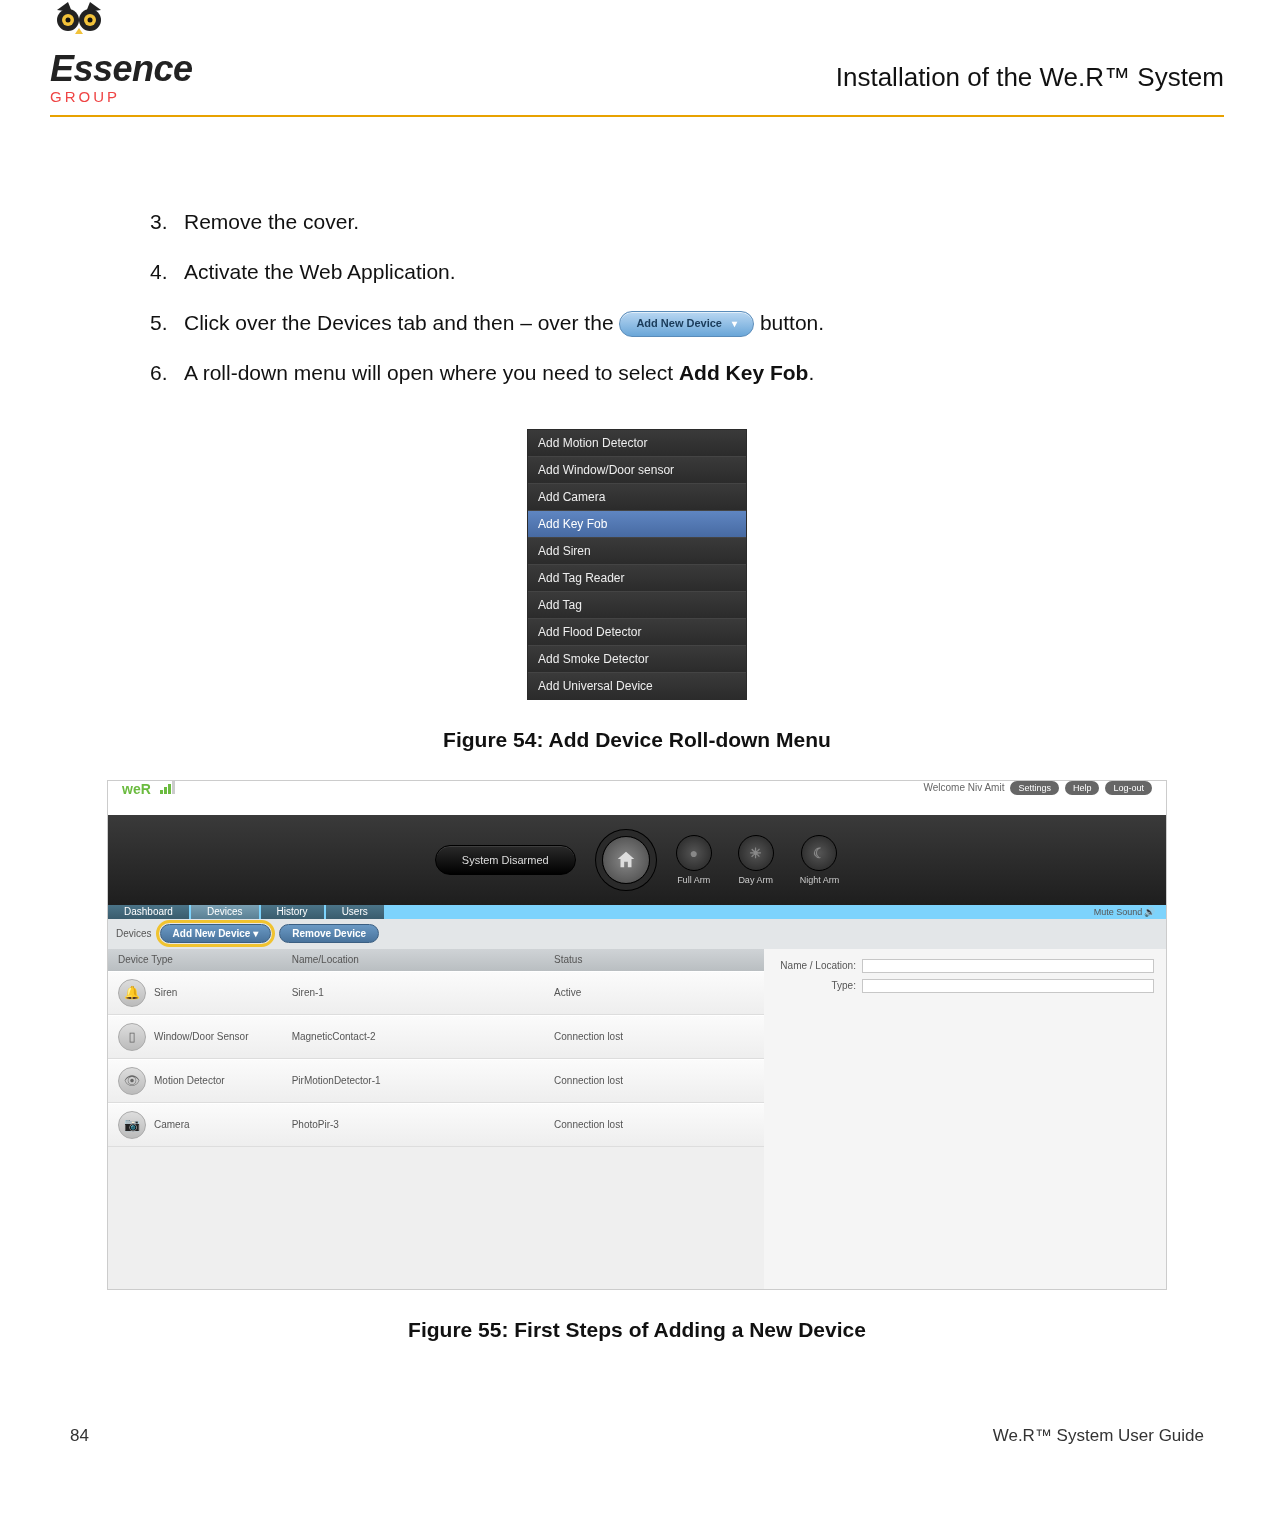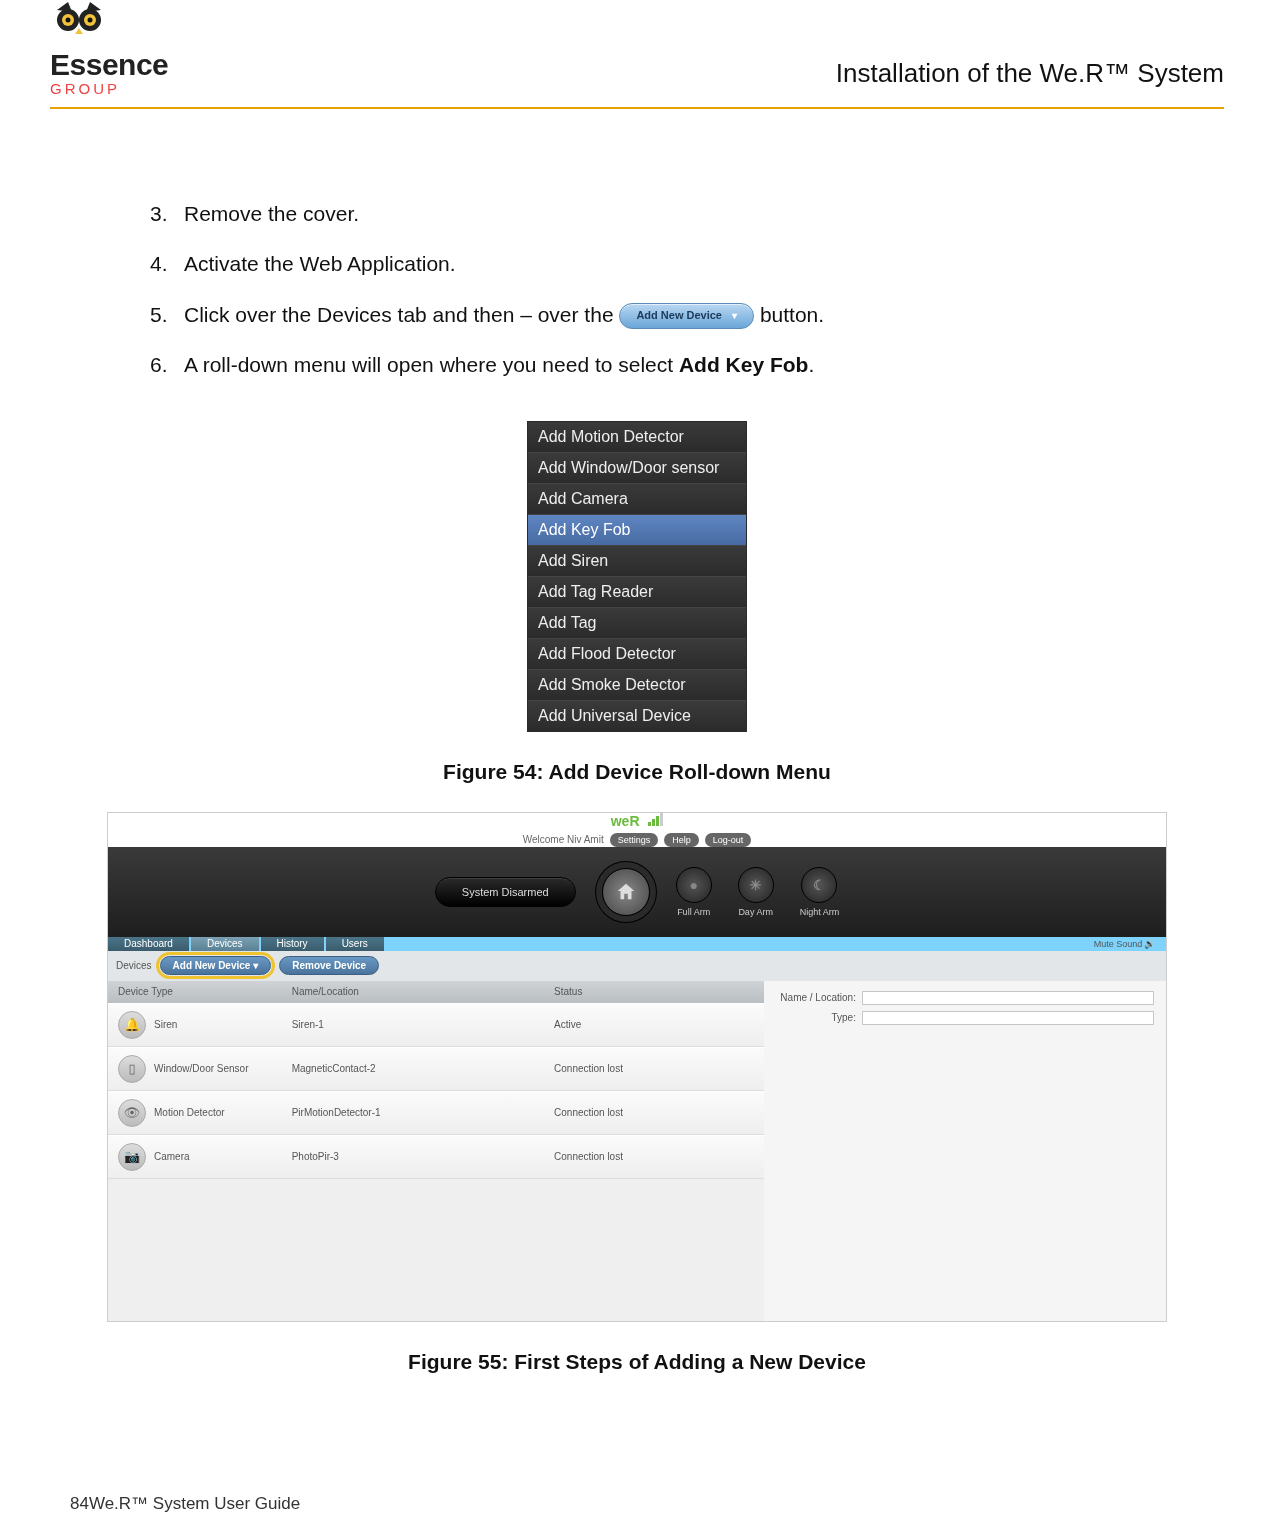--- a/index.html
+++ b/index.html
@@ -1,53 +1,53 @@
 <!DOCTYPE html>
 <html><head>
 <meta charset="utf-8">
 <style>
   * { box-sizing: border-box; margin: 0; padding: 0; }
   html, body { width: 1274px; background: #fff; font-family: Arial, Helvetica, sans-serif; color: #111; }
   .page { width: 1274px; padding: 0 50px 40px; position: relative; }
   .hdr { display: flex; align-items: center; justify-content: space-between; padding: 0 0 4px; margin-bottom: 4px; }
   .logo { display: flex; flex-direction: column; align-items: flex-start; }
   .logo svg { display: block; }
-  .brand-main { font-size: 30px; font-weight: 700; letter-spacing: -0.5px; color: #222; }
+  .brand-main { font-size: 36px; font-weight: 700; letter-spacing: -0.5px; color: #222; font-style: italic; }
   .brand-sub { font-size: 15px; letter-spacing: 3px; color: #ef4444; margin-top: -2px; }
   .chapter { font-size: 26px; color: #111; font-weight: 400; margin-top: 50px; }
   .rule { height: 2px; background: #e8a200; margin: 6px 0 90px; }
   .steps { margin-left: 100px; margin-right: 120px; font-size: 21px; line-height: 1.45; }
   .step { display: flex; margin-bottom: 20px; align-items: baseline; }
   .step .num { width: 34px; flex: none; }
   .step .txt { flex: 1; }
   .btn-addnew {
     display: inline-flex; align-items: center; justify-content: center;
     height: 26px; padding: 0 16px; border-radius: 14px;
     background: linear-gradient(#b9d7f2,#6aa6d8);
     border: 1px solid #5a8cba; color: #1a3b5a; font-size: 11px; font-weight: 700;
     box-shadow: inset 0 1px 0 rgba(255,255,255,.6);
     vertical-align: middle; white-space: nowrap;
   }
   .btn-addnew .chev { margin-left: 10px; font-size: 10px; color: #fff; }
   b.inline { font-weight: 700; }
   .fig54 { margin: 40px auto 0; width: 220px; }
-  .ddmenu { border: 1px solid #2b2b2b; background: #2d2d2d; font-size: 16px; color: #eee; }
+  .ddmenu { border: 1px solid #2b2b2b; background: #2d2d2d; font-size: 12px; color: #eee; }
   .ddmenu .item { padding: 6px 10px; border-bottom: 1px solid #444; background: linear-gradient(#3a3a3a,#2b2b2b); white-space: nowrap; }
   .ddmenu .item:last-child { border-bottom: none; }
   .ddmenu .item.sel { background: linear-gradient(#5f86c2,#476aa2); color: #fff; position: relative; }
   .ddmenu .item.sel::after {
     content: ""; position: absolute; right: -14px; top: 50%; width: 14px; height: 20px;
     background: #fff; 
     clip-path: polygon(0 0, 60% 50%, 30% 55%, 55% 100%, 40% 100%, 20% 60%, 0 70%);
     display: none; 
   }
   .caption { text-align: center; font-size: 21px; font-weight: 700; margin: 28px 0; }
   
   .fig55 { width: 1060px; margin: 0 auto; border: 1px solid #ccc; background: #f4f4f4; }
-  .fig55-top { height: 34px; background: #fff; display: flex; align-items: center; justify-content: space-between; padding: 0 14px; font-size: 10px; color: #666; flex-direction: column; }
+  .fig55-top { height: 34px; background: #fff; display: flex; align-items: flex-start; justify-content: space-between; padding: 0 14px; font-size: 10px; color: #666; }
   .fig55-top .wer { font-weight: 700; color: #6bbb3f; font-size: 14px; }
   .fig55-top .signal { display:inline-flex; gap:1px; align-items:flex-end; margin-left:6px;}
   .fig55-top .signal span{width:3px;background:#6bbb3f;}
   .fig55-top .signal span:nth-child(1){height:4px}
   .fig55-top .signal span:nth-child(2){height:7px}
   .fig55-top .signal span:nth-child(3){height:10px}
   .fig55-top .signal span:nth-child(4){height:13px;background:#ccc}
   .fig55-top .right { display:flex; gap:6px; align-items:center;}
   .fig55-top .pill { background:#666; color:#fff; border-radius:10px; padding:2px 8px; font-size:9px;}
   .fig55-arm { height: 90px; background: linear-gradient(#3a3a3a,#1e1e1e); display: flex; align-items: center; justify-content: center; gap: 26px; }
@@ -77,21 +77,21 @@
   .listhdr div:nth-child(3){width:32%;}
   .row{ display:flex; align-items:center; height:44px; background:linear-gradient(#fbfbfb,#eeeeee); border-top:1px solid #fff; border-bottom:1px solid #ddd; font-size:10px; color:#555;}
   .row .c1{width:28%; padding-left:10px; display:flex; align-items:center; gap:8px;}
   .row .c2{width:40%;}
   .row .c3{width:32%;}
   .devicon{ width:28px; height:28px; border-radius:50%; background:linear-gradient(#ddd,#bbb); border:1px solid #aaa; display:flex; align-items:center; justify-content:center; font-size:13px; color:#666;}
   .fig55-right{ flex:1; background:#f5f5f5; padding:10px 12px;}
   .form-row{ display:flex; align-items:center; font-size:10px; color:#555; margin-bottom:6px; gap:6px;text-align:right;}
   .form-row label{ width:80px;}
   .form-row .fld{ flex:1; height:14px; background:#fff; border:1px solid #c7c7c7;}
-  .footer { display:flex; justify-content:flex-start; margin-top:120px; font-size:17px; color:#333; padding: 0 20px;}
+  .footer { display:flex; justify-content:space-between; margin-top:84px; font-size:17px; color:#333; padding: 0 20px; gap: 48px;}
 </style>
 </head>
 <body>
 <div class="page">
 
 <div class="hdr">
   <div class="logo">
     <svg width="58" height="48" viewBox="0 0 58 48">
       <ellipse cx="18" cy="20" rx="11" ry="11" fill="#222"></ellipse>
       <ellipse cx="40" cy="20" rx="11" ry="11" fill="#222"></ellipse>

